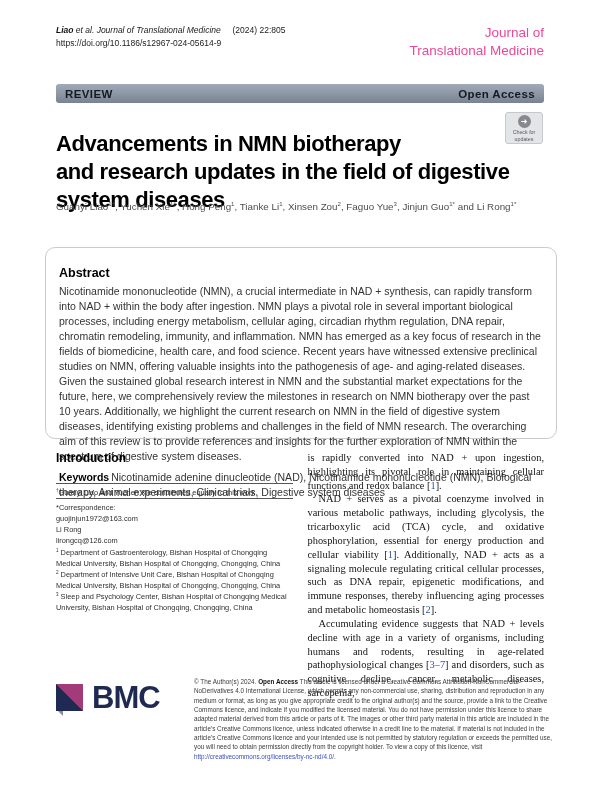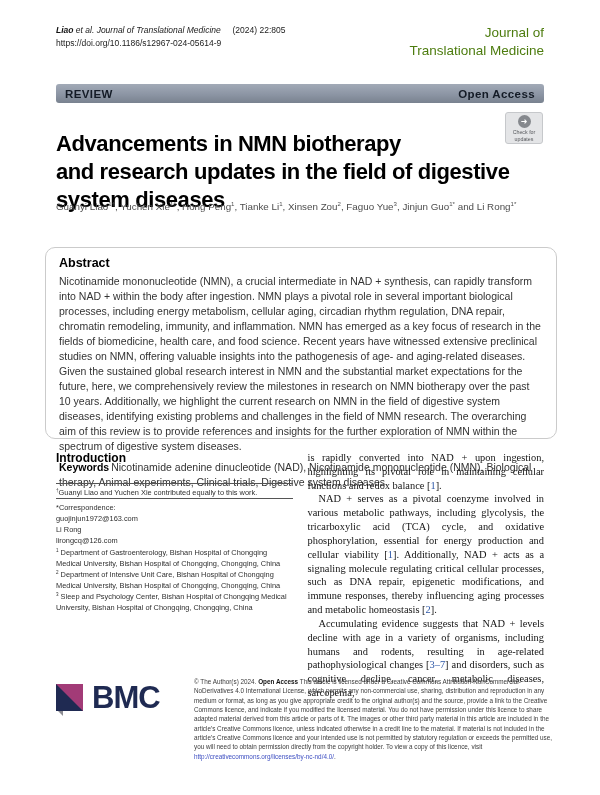--- a/index.html
+++ b/index.html
@@ -10,21 +10,21 @@
   }
   sup{font-size:0.62em;line-height:0;}
   .i{font-style:italic;}
   .b{font-weight:bold;color:#111;}
   .cite{color:var(--cite_blue,#2d57a7);}
   .link{color:var(--link_blue,#3e4fc1);}
 
   
   .header{position:absolute;left:56px;right:56px;top:24px;display:flex;justify-content:space-between;align-items:flex-start;}
   .header-left{font-size:8.5px;line-height:1.55;color:#222;}
-  .header-right{font-size:13.5px;line-height:1.3;text-align:right;color:#4d7c0f;}
+  .header-right{font-size:13.5px;line-height:1.3;text-align:right;color:#ec4899;}
 
   
   .review-bar{
     position:absolute;left:56px;right:56px;top:84px;height:19px;border-radius:3px;
     background:linear-gradient(180deg,#a2aab7 0%,var(--banner_gray,#8c95a4) 55%,#79828f 100%);
     display:flex;justify-content:space-between;align-items:center;padding:3px 9px;box-sizing:border-box;
   }
   .review-bar span{font-size:11.5px;font-weight:bold;color:#141b26;letter-spacing:0.4px;}
 
   
@@ -43,21 +43,21 @@
     color:#fff;font-size:8px;line-height:13px;
   }
   .check-badge .cap{font-size:5.3px;color:#56585c;line-height:1.25;}
 
   
   .authors{position:absolute;left:56px;top:201px;width:500px;font-size:9.8px;color:#4c4c4c;white-space:nowrap;}
 
   
   .abstract-box{
     position:absolute;left:45px;right:43px;top:247px;height:192px;
-    border:1.5px solid #cbcbcb;border-radius:10px;padding:8px 13px;box-sizing:border-box;
+    border:1.5px solid #cbcbcb;border-radius:10px;padding:18px 13px;box-sizing:border-box;
   }
   .abstract-heading{font-size:12.5px;font-weight:bold;color:#000;margin:0 0 4px 0;}
   .abstract-body{font-size:10.5px;line-height:1.43;color:#333;margin:0;}
   .keywords{font-size:10.5px;line-height:1.43;color:#333;margin:6px 0 0 0;}
   .keywords .kw-label{font-weight:bold;color:#000;margin-right:2px;}
 
   
   .body-cols{position:absolute;left:56px;right:56px;top:451px;display:flex;gap:15px;}
   .col{width:237px;font-family:"Liberation Serif",serif;font-size:10.4px;line-height:1.33;text-align:justify;color:#141414;}
   .section-heading{font-family:"Liberation Sans",sans-serif;font-size:12px;font-weight:bold;color:#000;margin:0 0 5px 0;text-align:left;}

